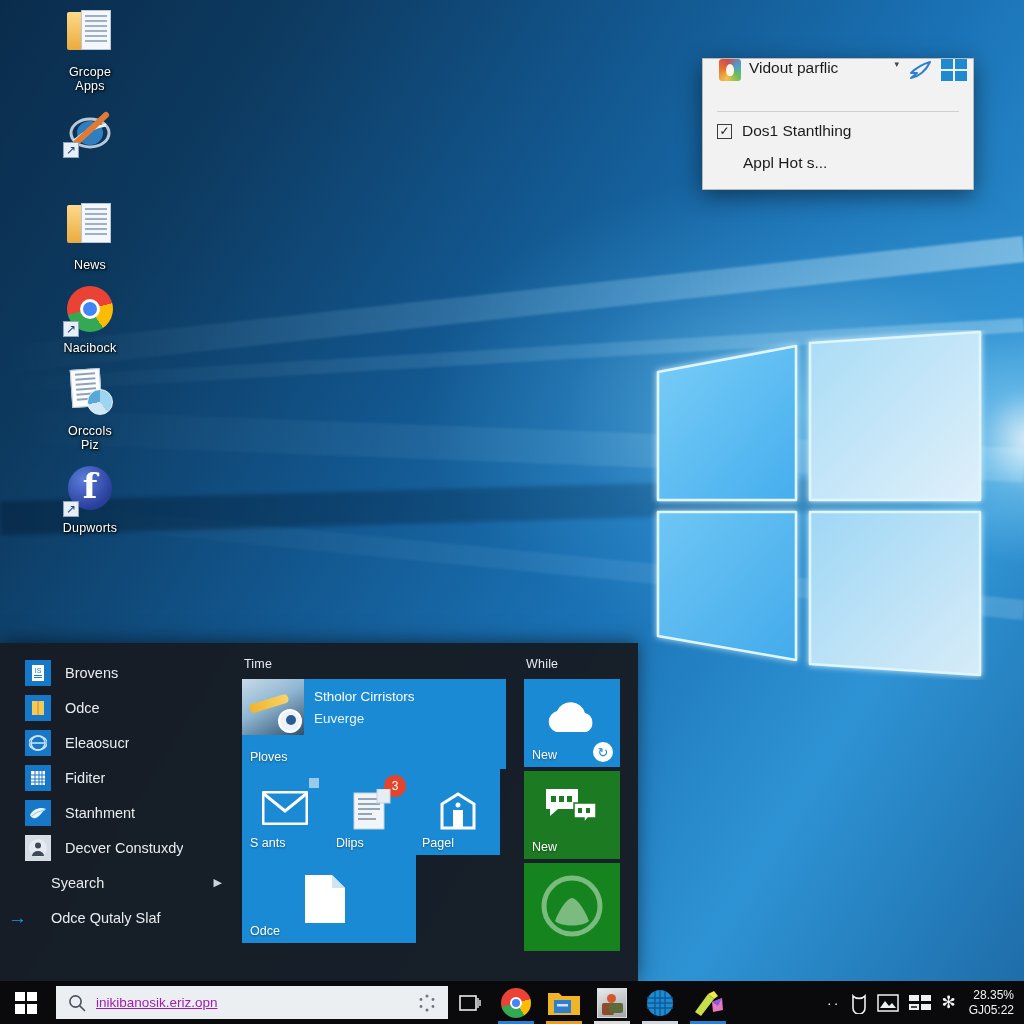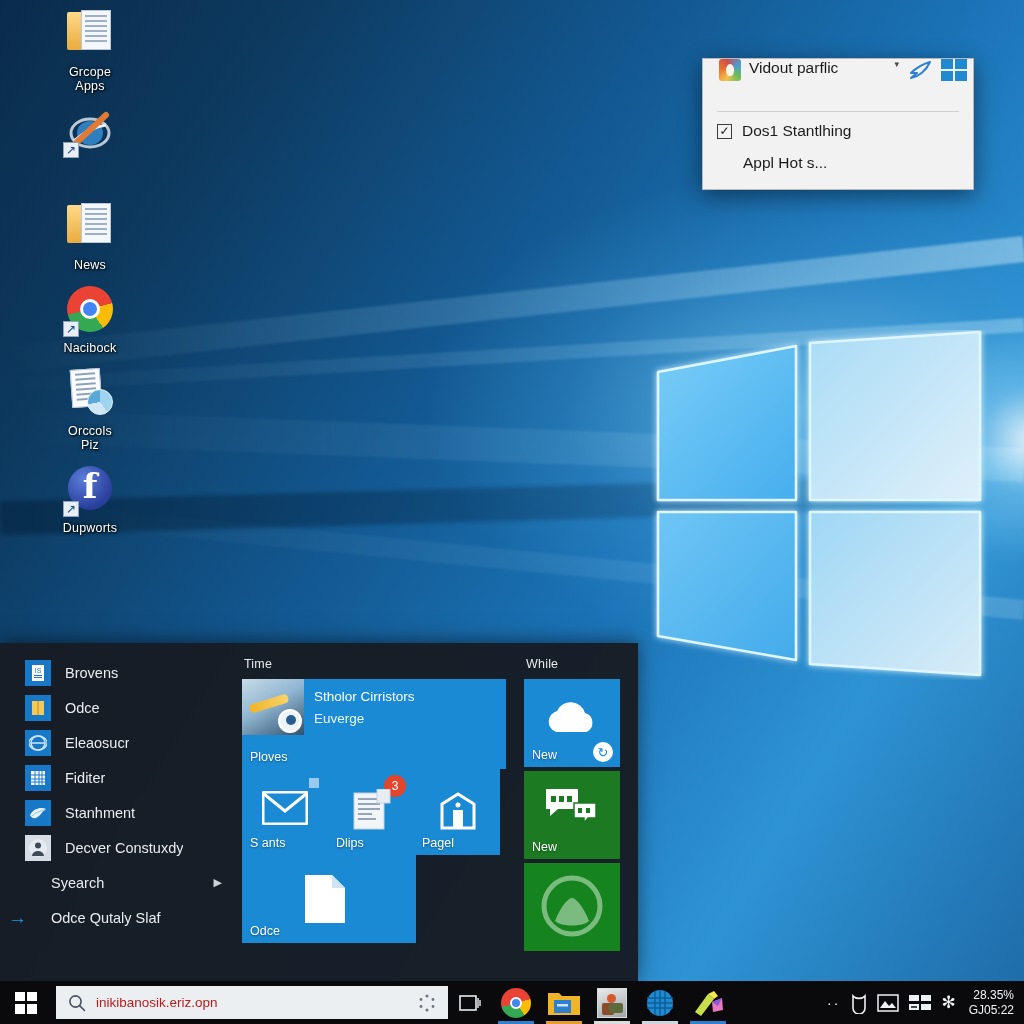--- a/index.html
+++ b/index.html
@@ -149,21 +149,21 @@
   .livetile-ppl::after { content:""; position:absolute; left:6px; top:4px; width:10px; height:10px; border-radius:50%; background:#2a5d8f; }
   .lt-line1 { position:absolute; left:72px; top:10px; font-size:13.5px; color:#fff; }
   .lt-line2 { position:absolute; left:72px; top:32px; font-size:13.5px; color:#eaf4fc; }
 
   
   #taskbar { position:absolute; left:0; bottom:0; width:1024px; height:43px; background:#0a0a0c; display:flex; align-items:center; }
   #start-button { width:52px; height:43px; display:flex; align-items:center; justify-content:center; }
   #start-button .wgrid { width:22px; height:22px; display:grid; grid-template-columns:1fr 1fr; grid-template-rows:1fr 1fr; gap:2.5px; }
   #start-button .wgrid span { background:#ffffff; }
   #search-box { width:392px; height:33px; background:#eceff2; display:flex; align-items:center; gap:10px; padding:0 12px; margin-left:4px; }
-  #search-text { font-size:13.5px; color:#b91c1c; white-space:nowrap; overflow:hidden; }
+  #search-text { font-size:13.5px; color:#a21caf; white-space:nowrap; overflow:hidden;text-decoration:underline; }
   #cortana-ring { margin-left:auto; width:18px; height:18px; flex:none; }
   #taskview { width:44px; height:43px; display:flex; align-items:center; justify-content:center; }
   .tb-app { width:48px; height:43px; position:relative; display:flex; align-items:center; justify-content:center; }
   .tb-underline { position:absolute; bottom:0; left:6px; right:6px; height:3px; }
   #tray { margin-left:auto; display:flex; align-items:center; gap:9px; padding-right:8px; height:43px; }
   .tray-ic { color:#f0f2f5; display:flex; align-items:center; justify-content:center; }
   #clock { color:#f2f4f7; font-size:12px; line-height:15px; text-align:right; padding-left:4px; padding-right:2px; }
 </style>
 </head>
 <body>

